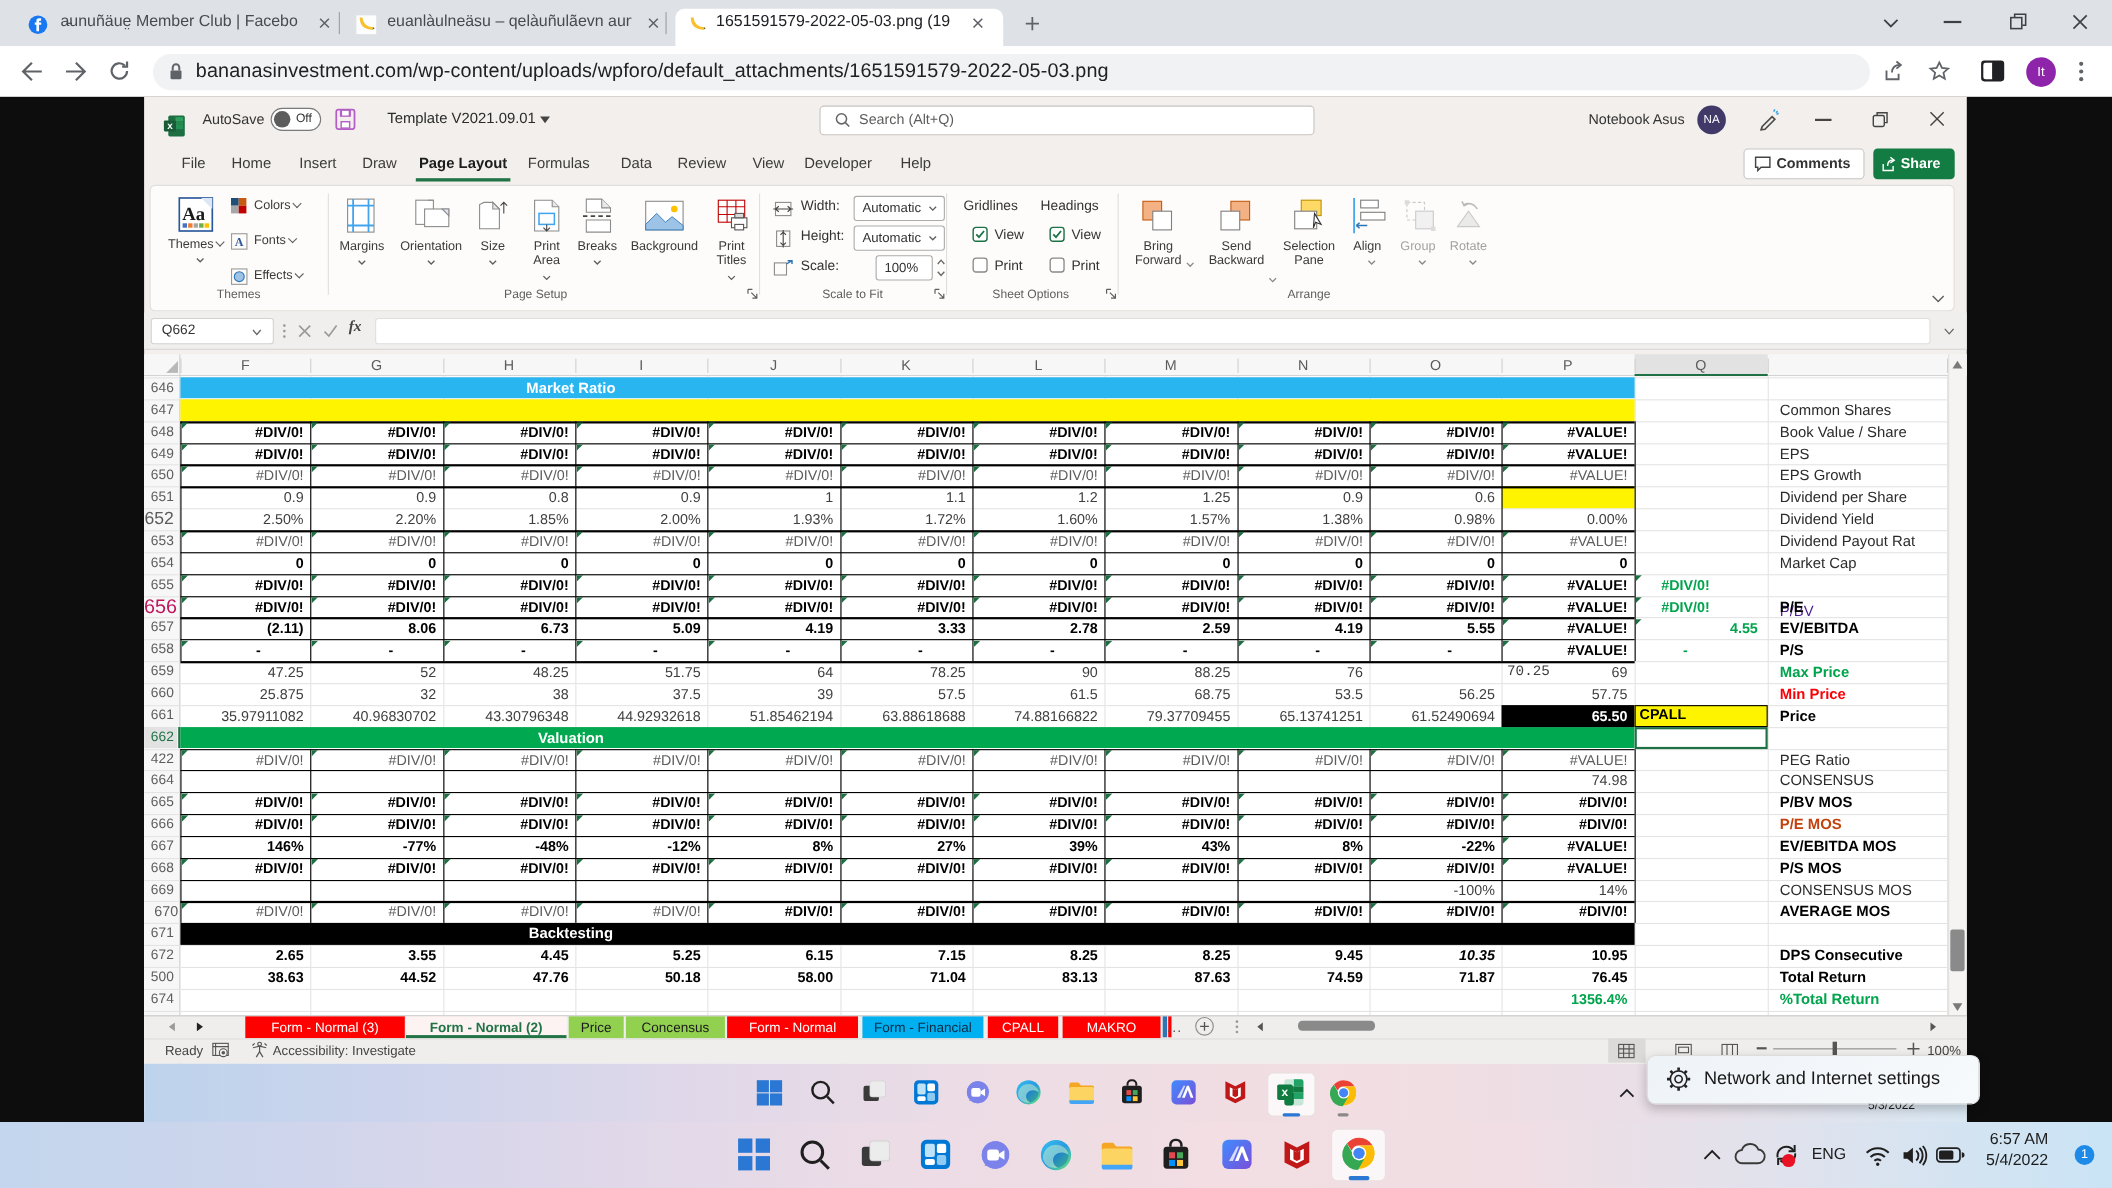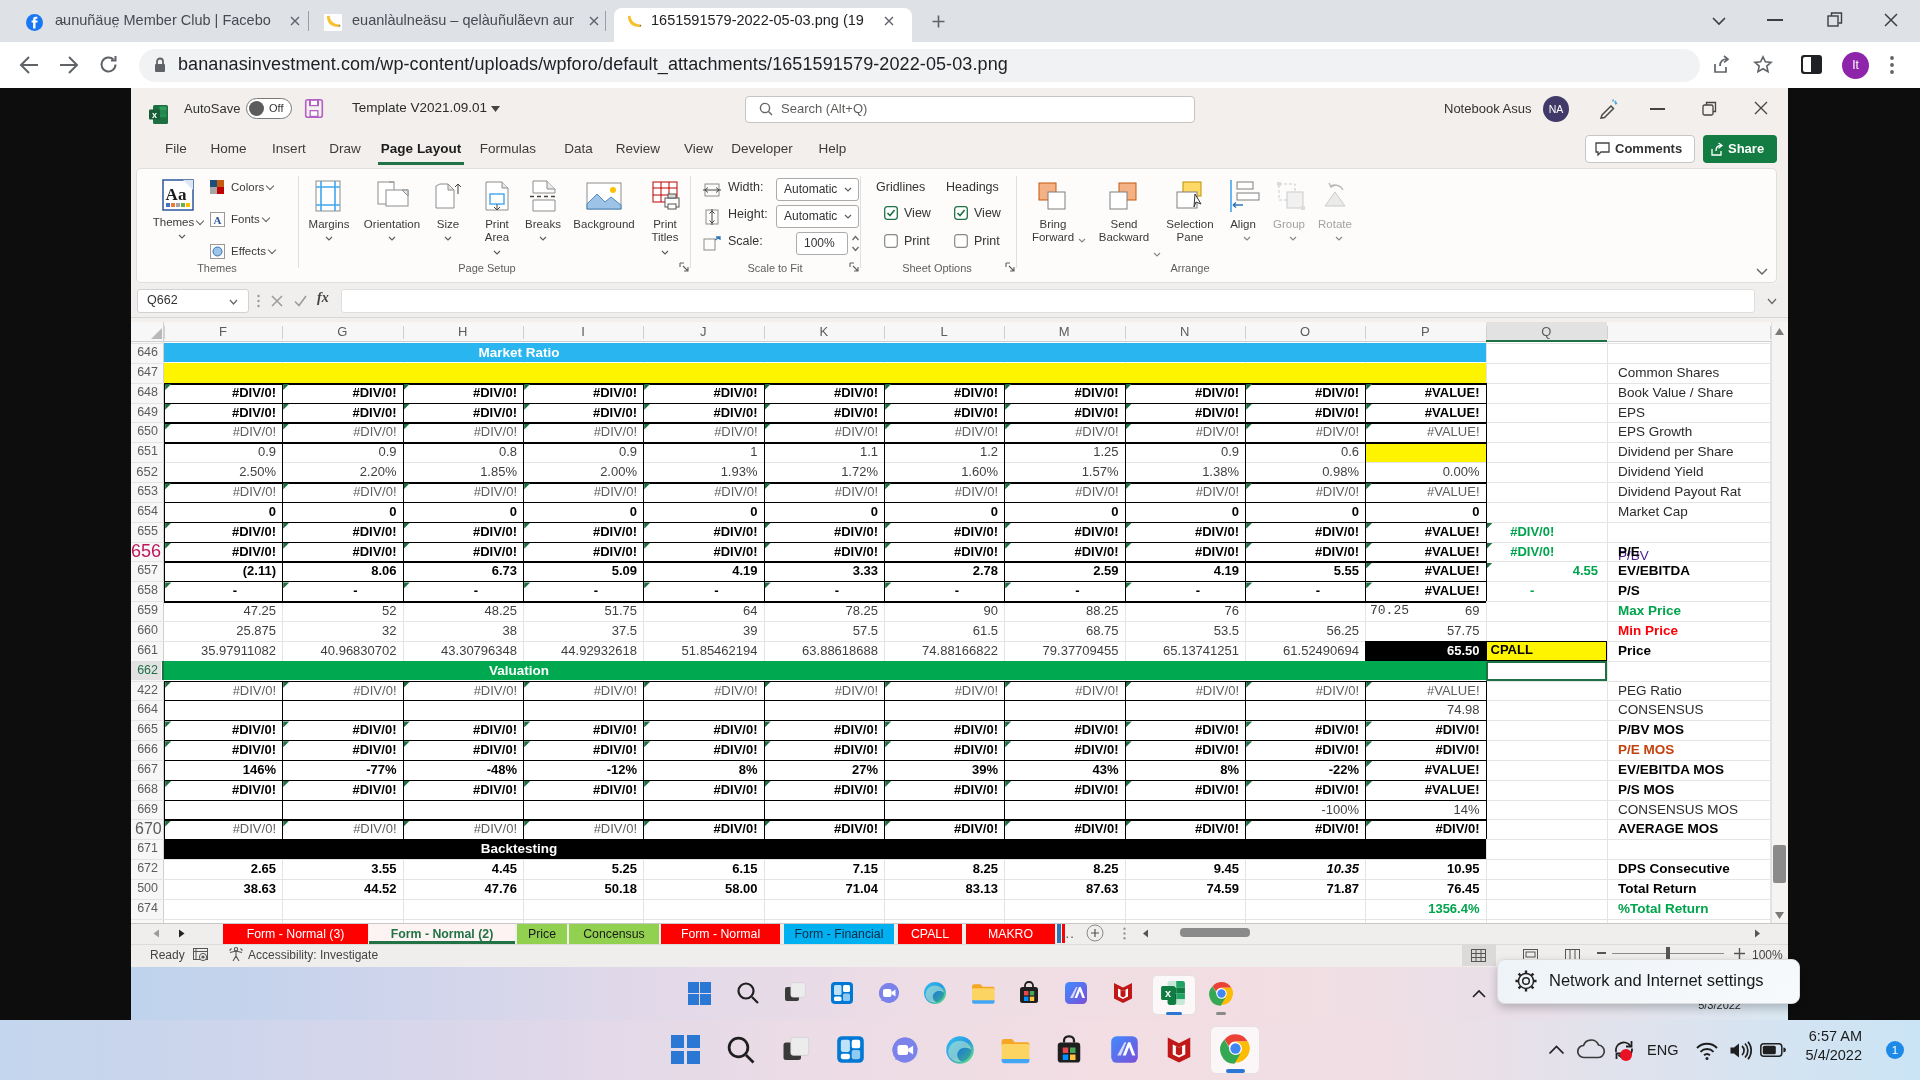--- a/index.html
+++ b/index.html
@@ -476,39 +476,39 @@
       <div class="gl" style="left:1234.0px;top:254px;width:1px;height:668px"></div>
       <div class="gl" style="left:1354.5px;top:254px;width:1px;height:668px"></div>
       <div class="gl" style="left:1476.0px;top:254px;width:1px;height:668px"></div>
       <div class="gl" style="left:1639px;top:254px;width:1px;height:668px"></div>
       <div class="abs" style="left:0px;top:255.0px;width:30px;height:19.9px;font-size:12.5px;color:#5c5c5c;text-align:right;line-height:19.9px;padding-right:3px">646</div>
       <div class="abs" style="left:0px;top:274.9px;width:30px;height:19.9px;font-size:12.5px;color:#5c5c5c;text-align:right;line-height:19.9px;padding-right:3px">647</div>
       <div class="abs" style="left:0px;top:294.7px;width:30px;height:19.9px;font-size:12.5px;color:#5c5c5c;text-align:right;line-height:19.9px;padding-right:3px">648</div>
       <div class="abs" style="left:0px;top:314.6px;width:30px;height:19.9px;font-size:12.5px;color:#5c5c5c;text-align:right;line-height:19.9px;padding-right:3px">649</div>
       <div class="abs" style="left:0px;top:334.4px;width:30px;height:19.9px;font-size:12.5px;color:#5c5c5c;text-align:right;line-height:19.9px;padding-right:3px">650</div>
       <div class="abs" style="left:0px;top:354.2px;width:30px;height:19.9px;font-size:12.5px;color:#5c5c5c;text-align:right;line-height:19.9px;padding-right:3px">651</div>
-      <div class="abs" style="left:0px;top:374.1px;width:30px;height:19.9px;font-size:13px;color:#5c5c5c;text-align:right;line-height:19.9px;padding-right:3px">652</div>
+      <div class="abs" style="left:0px;top:374.1px;width:30px;height:19.9px;font-size:16px;color:#5c5c5c;text-align:right;line-height:19.9px;padding-right:3px">652</div>
       <div class="abs" style="left:0px;top:394.0px;width:30px;height:19.9px;font-size:12.5px;color:#5c5c5c;text-align:right;line-height:19.9px;padding-right:3px">653</div>
       <div class="abs" style="left:0px;top:413.8px;width:30px;height:19.9px;font-size:12.5px;color:#5c5c5c;text-align:right;line-height:19.9px;padding-right:3px">654</div>
       <div class="abs" style="left:0px;top:433.6px;width:30px;height:19.9px;font-size:12.5px;color:#5c5c5c;text-align:right;line-height:19.9px;padding-right:3px">655</div>
       <div class="abs" style="left:0px;top:453.5px;width:30px;height:19.9px;font-size:18px;color:#be185d;text-align:left;line-height:19.9px;padding-right:3px">656</div>
       <div class="abs" style="left:0px;top:473.4px;width:30px;height:19.9px;font-size:12.5px;color:#5c5c5c;text-align:right;line-height:19.9px;padding-right:3px">657</div>
       <div class="abs" style="left:0px;top:493.2px;width:30px;height:19.9px;font-size:12.5px;color:#5c5c5c;text-align:right;line-height:19.9px;padding-right:3px">658</div>
       <div class="abs" style="left:0px;top:513.0px;width:30px;height:19.9px;font-size:12.5px;color:#5c5c5c;text-align:right;line-height:19.9px;padding-right:3px">659</div>
       <div class="abs" style="left:0px;top:532.9px;width:30px;height:19.9px;font-size:12.5px;color:#5c5c5c;text-align:right;line-height:19.9px;padding-right:3px">660</div>
       <div class="abs" style="left:0px;top:552.8px;width:30px;height:19.9px;font-size:12.5px;color:#5c5c5c;text-align:right;line-height:19.9px;padding-right:3px">661</div>
       <div class="abs" style="left:0px;top:572.6px;width:30px;height:19.9px;font-size:12.5px;background:#e2e2e2;color:#1e7145;text-align:right;line-height:19.9px;padding-right:3px">662</div>
       <div class="abs" style="left:0px;top:592.5px;width:30px;height:19.9px;font-size:12.5px;color:#5c5c5c;text-align:right;line-height:19.9px;padding-right:3px">422</div>
       <div class="abs" style="left:0px;top:612.3px;width:30px;height:19.9px;font-size:12.5px;color:#5c5c5c;text-align:right;line-height:19.9px;padding-right:3px">664</div>
       <div class="abs" style="left:0px;top:632.2px;width:30px;height:19.9px;font-size:12.5px;color:#5c5c5c;text-align:right;line-height:19.9px;padding-right:3px">665</div>
       <div class="abs" style="left:0px;top:652.0px;width:30px;height:19.9px;font-size:12.5px;color:#5c5c5c;text-align:right;line-height:19.9px;padding-right:3px">666</div>
       <div class="abs" style="left:0px;top:671.9px;width:30px;height:19.9px;font-size:12.5px;color:#5c5c5c;text-align:right;line-height:19.9px;padding-right:3px">667</div>
       <div class="abs" style="left:0px;top:691.7px;width:30px;height:19.9px;font-size:12.5px;color:#5c5c5c;text-align:right;line-height:19.9px;padding-right:3px">668</div>
       <div class="abs" style="left:0px;top:711.5px;width:30px;height:19.9px;font-size:12.5px;color:#5c5c5c;text-align:right;line-height:19.9px;padding-right:3px">669</div>
-      <div class="abs" style="left:4px;top:731.4px;width:30px;height:19.9px;font-size:16px;color:#5c5c5c;text-align:left;line-height:19.9px;padding-right:3px">670</div>
+      <div class="abs" style="left:4px;top:731.4px;width:30px;height:19.9px;font-size:13px;color:#5c5c5c;text-align:right;line-height:19.9px;padding-right:3px">670</div>
       <div class="abs" style="left:0px;top:751.2px;width:30px;height:19.9px;font-size:12.5px;color:#5c5c5c;text-align:right;line-height:19.9px;padding-right:3px">671</div>
       <div class="abs" style="left:0px;top:771.1px;width:30px;height:19.9px;font-size:12.5px;color:#5c5c5c;text-align:right;line-height:19.9px;padding-right:3px">672</div>
       <div class="abs" style="left:0px;top:791.0px;width:30px;height:19.9px;font-size:12.5px;color:#5c5c5c;text-align:right;line-height:19.9px;padding-right:3px">500</div>
       <div class="abs" style="left:0px;top:810.8px;width:30px;height:19.9px;font-size:12.5px;color:#5c5c5c;text-align:right;line-height:19.9px;padding-right:3px">674</div>
       <div class="abs" style="left:31px;top:572.6px;width:2px;height:19.9px;background:#1e7145"></div>
       <div class="abs" style="left:33px;top:255.0px;width:1321.5px;height:18.9px;background:#29b5f0"></div>
       <div class="abs" style="left:323px;top:254.5px;width:130px;font-size:13.5px;font-weight:bold;color:#fff;text-align:center;line-height:19.9px;position:absolute">Market Ratio</div>
       <div class="abs" style="left:33px;top:274.9px;width:1321.5px;height:19.9px;background:#fef400"></div>
       <div class="abs" style="left:33px;top:572.6px;width:1321.5px;height:19.4px;background:#00a94f"></div>
       <div class="abs" style="left:323px;top:572.6px;width:130px;font-size:13.5px;font-weight:bold;color:#fff;text-align:center;line-height:19.9px;position:absolute">Valuation</div>

